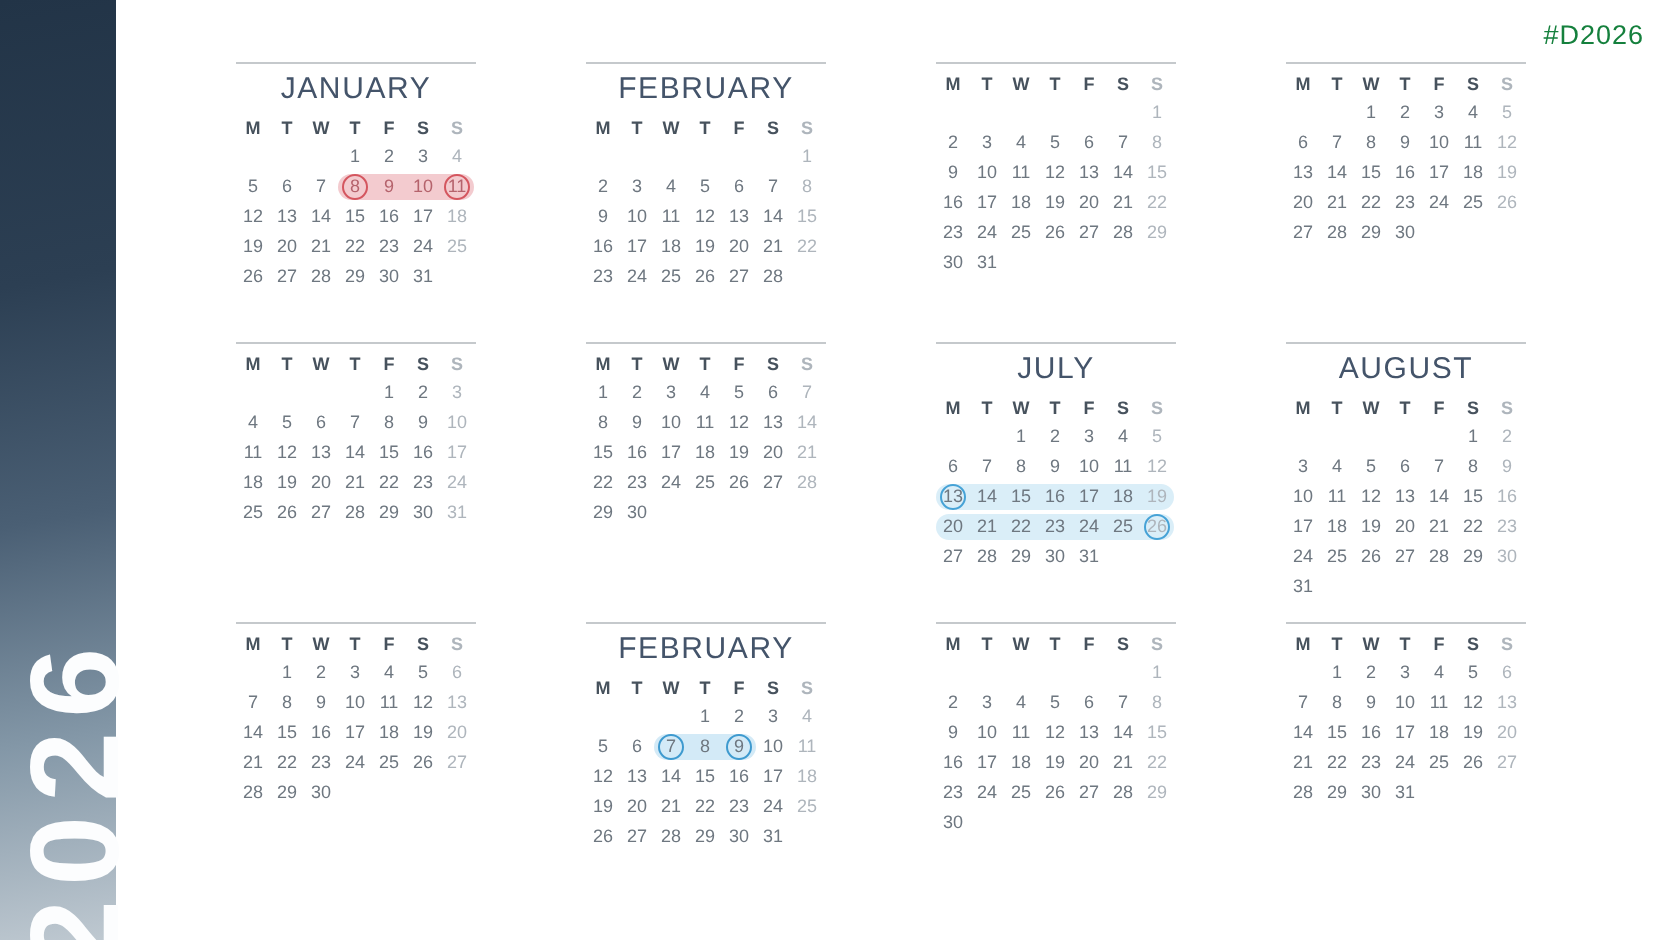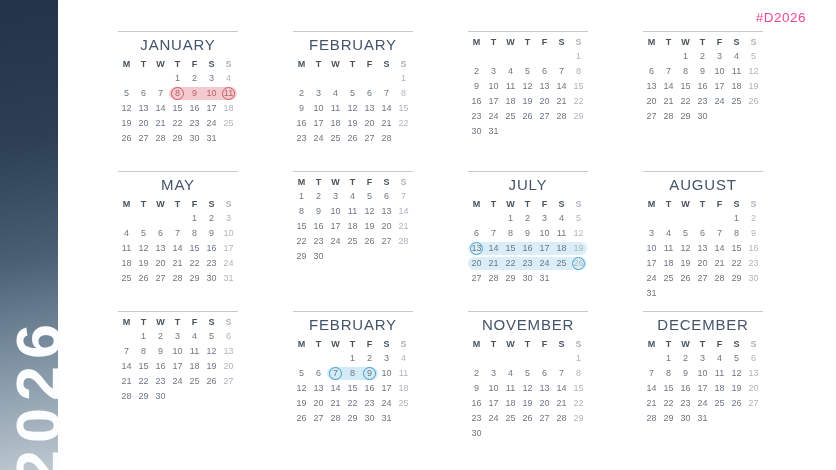--- a/index.html
+++ b/index.html
@@ -12,22 +12,22 @@
     position:absolute; left:0; top:0; width:58px; height:470px;
     background:linear-gradient(170deg,#223447 0%,#2c3f53 30%,#4a5f74 55%,#8397a7 78%,#bfc9d1 100%);
   }
   .year {
     position:absolute; left:2px; top:calc(100% + 15px);
     transform-origin:0 0; transform:rotate(-90deg);
     white-space:nowrap; font-weight:bold; font-size:63px; letter-spacing:7px;
     color:#fcfdfe;
   }
   .corner {
-    position:absolute; top:10px; right:30px;
-    font-size:13.5px; color:#ec4899; letter-spacing:0.5px;
+    position:absolute; top:10px; right:14px;
+    font-size:13.5px; color:#15803d; letter-spacing:0.5px;
   }
   .grid {
     position:absolute; left:118px; top:31px;
     display:grid; grid-template-columns:repeat(4,120px);
     grid-auto-rows:130px; column-gap:55px; row-gap:10px;
   }
   .month { width:120px; }
   .rule { height:1px; background:#c5c9cc; margin-bottom:3px; }
   .mtitle {
     text-align:center; font-size:15px; letter-spacing:0.8px;
@@ -300,21 +300,20 @@
         <div class="dcell"><span class="num">28</span></div>
         <div class="dcell"><span class="num">29</span></div>
         <div class="dcell"><span class="num">30</span></div>
         <div class="dcell"><span class="num"></span></div>
         <div class="dcell"><span class="num"></span></div>
         <div class="dcell sun"><span class="num"></span></div>
       </div>
     </div>
     <div class="month">
       <div class="rule"></div>
-      <div class="mtitle">MAY</div>
       <div class="wrow">
         <div class="wcell">M</div>
         <div class="wcell">T</div>
         <div class="wcell">W</div>
         <div class="wcell">T</div>
         <div class="wcell">F</div>
         <div class="wcell">S</div>
         <div class="wcell sun">S</div>
       </div>
       <div class="drow">
@@ -655,21 +654,20 @@
         <div class="dcell"><span class="num">27</span></div>
         <div class="dcell"><span class="num">28</span></div>
         <div class="dcell"><span class="num">29</span></div>
         <div class="dcell"><span class="num">30</span></div>
         <div class="dcell"><span class="num">31</span></div>
         <div class="dcell sun"><span class="num"></span></div>
       </div>
     </div>
     <div class="month">
       <div class="rule"></div>
-      <div class="mtitle">NOVEMBER</div>
       <div class="wrow">
         <div class="wcell">M</div>
         <div class="wcell">T</div>
         <div class="wcell">W</div>
         <div class="wcell">T</div>
         <div class="wcell">F</div>
         <div class="wcell">S</div>
         <div class="wcell sun">S</div>
       </div>
       <div class="drow">
@@ -722,21 +720,20 @@
         <div class="dcell"><span class="num"></span></div>
         <div class="dcell"><span class="num"></span></div>
         <div class="dcell"><span class="num"></span></div>
         <div class="dcell"><span class="num"></span></div>
         <div class="dcell"><span class="num"></span></div>
         <div class="dcell sun"><span class="num"></span></div>
       </div>
     </div>
     <div class="month">
       <div class="rule"></div>
-      <div class="mtitle">DECEMBER</div>
       <div class="wrow">
         <div class="wcell">M</div>
         <div class="wcell">T</div>
         <div class="wcell">W</div>
         <div class="wcell">T</div>
         <div class="wcell">F</div>
         <div class="wcell">S</div>
         <div class="wcell sun">S</div>
       </div>
       <div class="drow">

